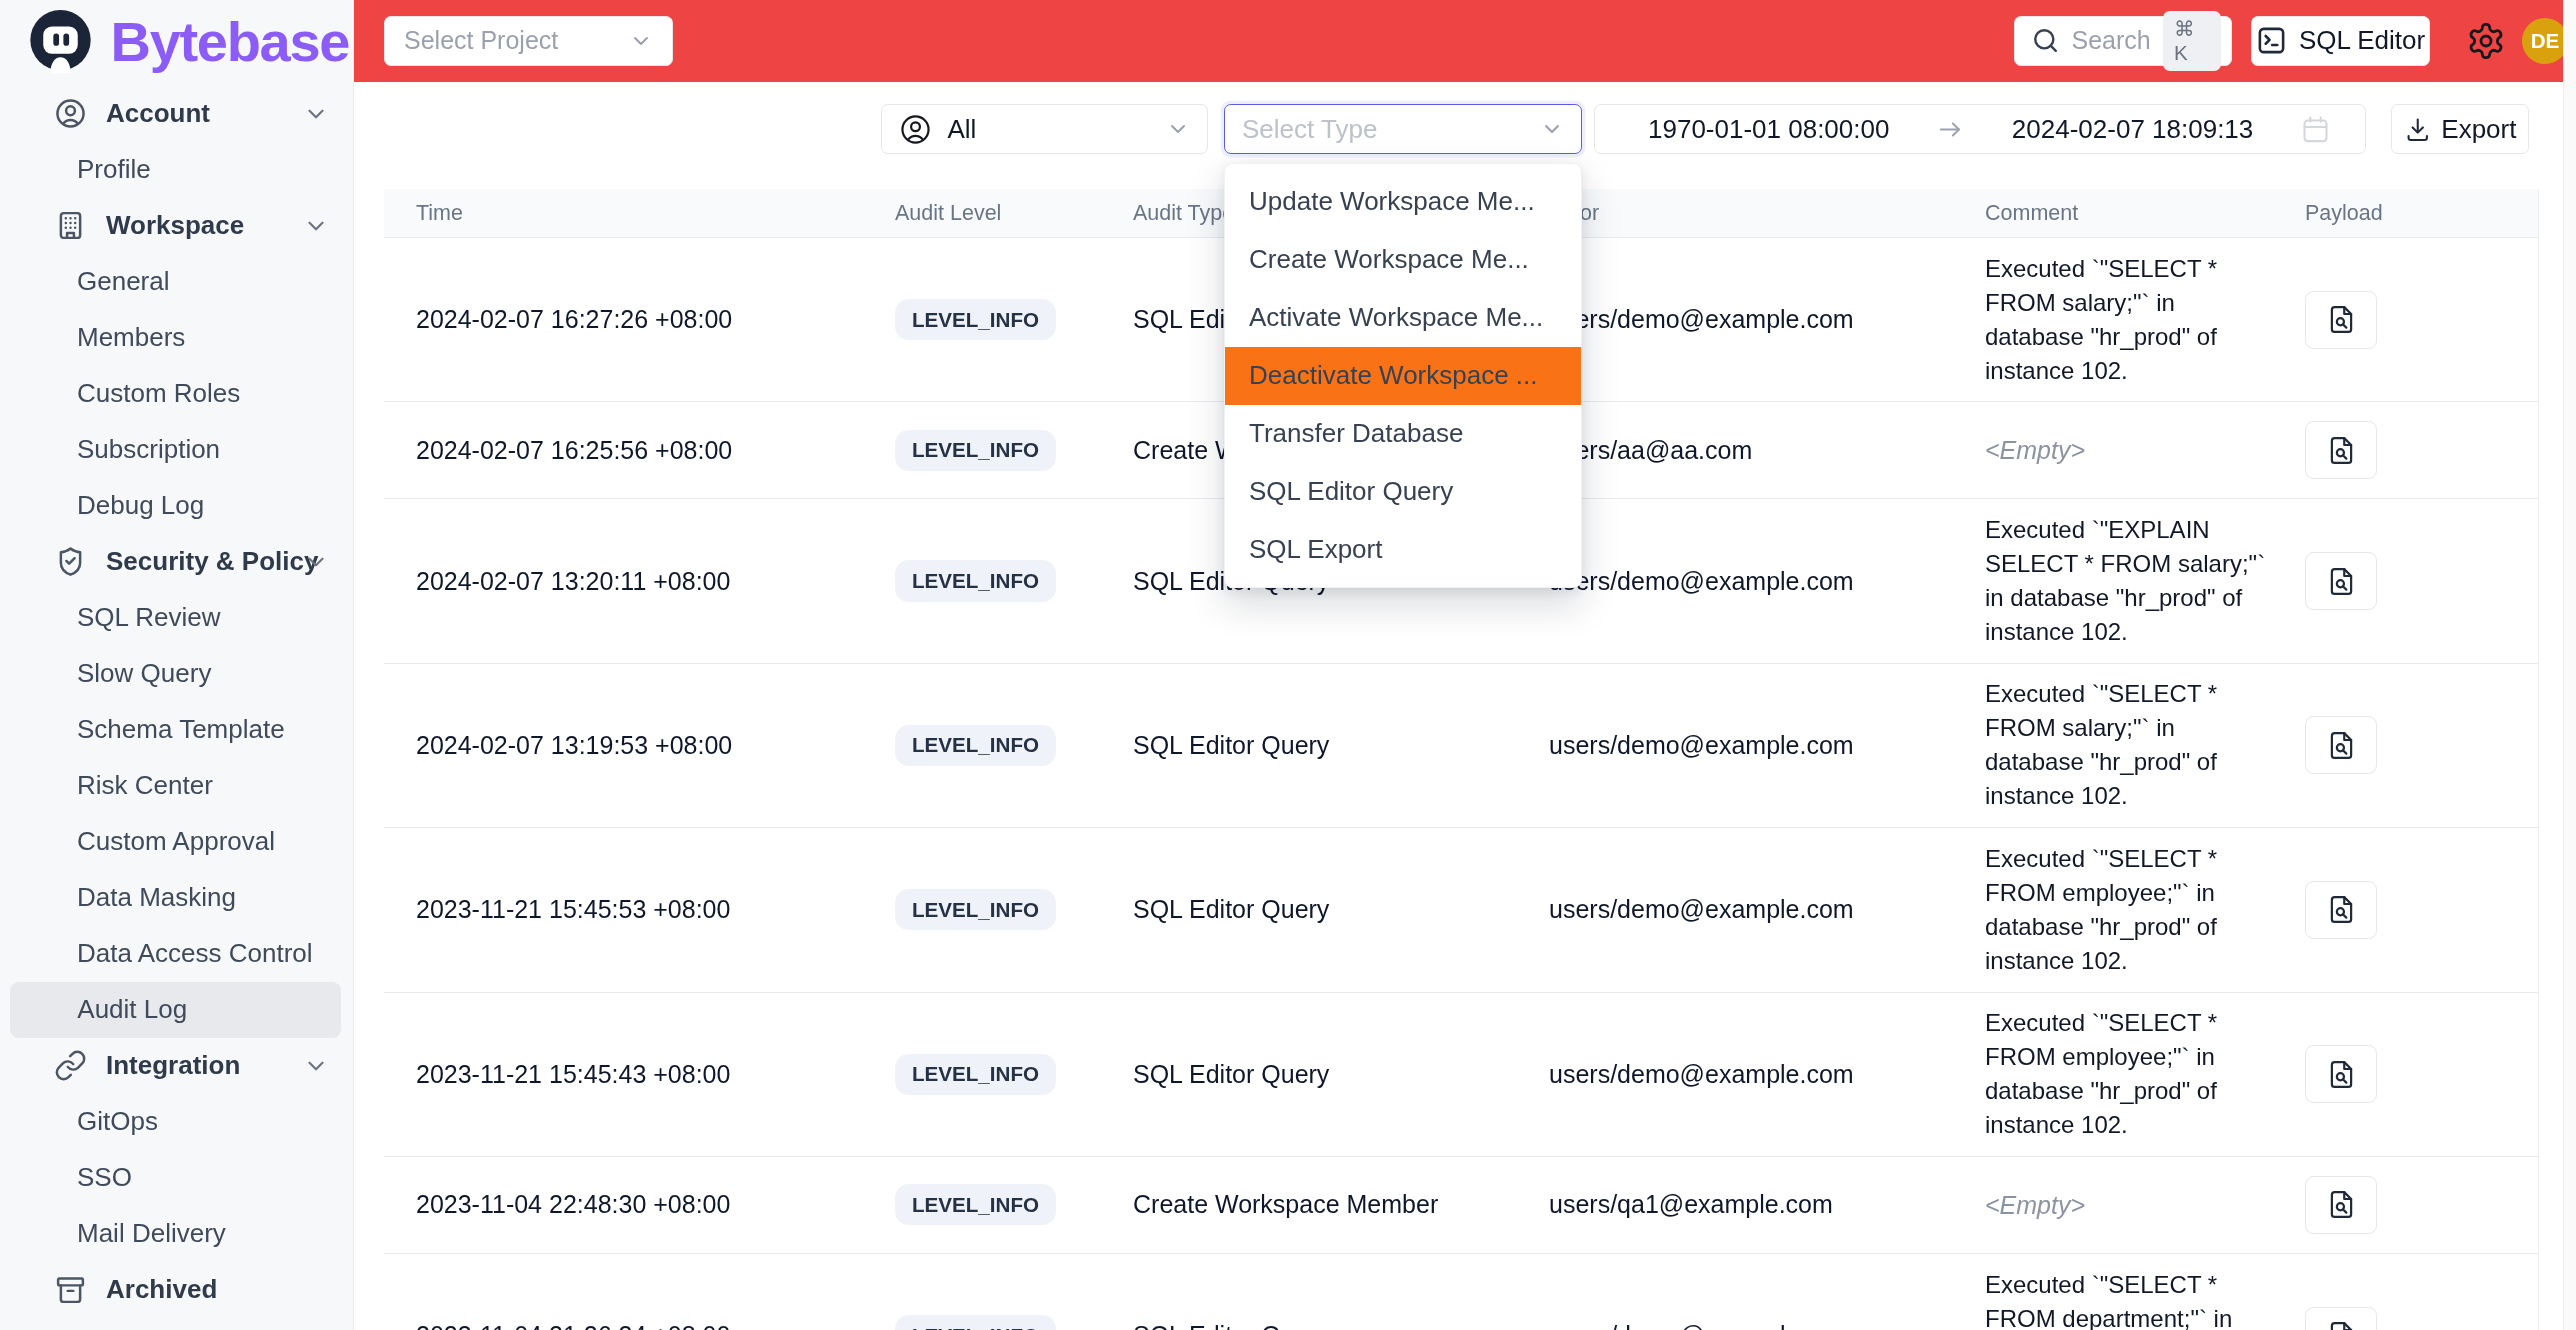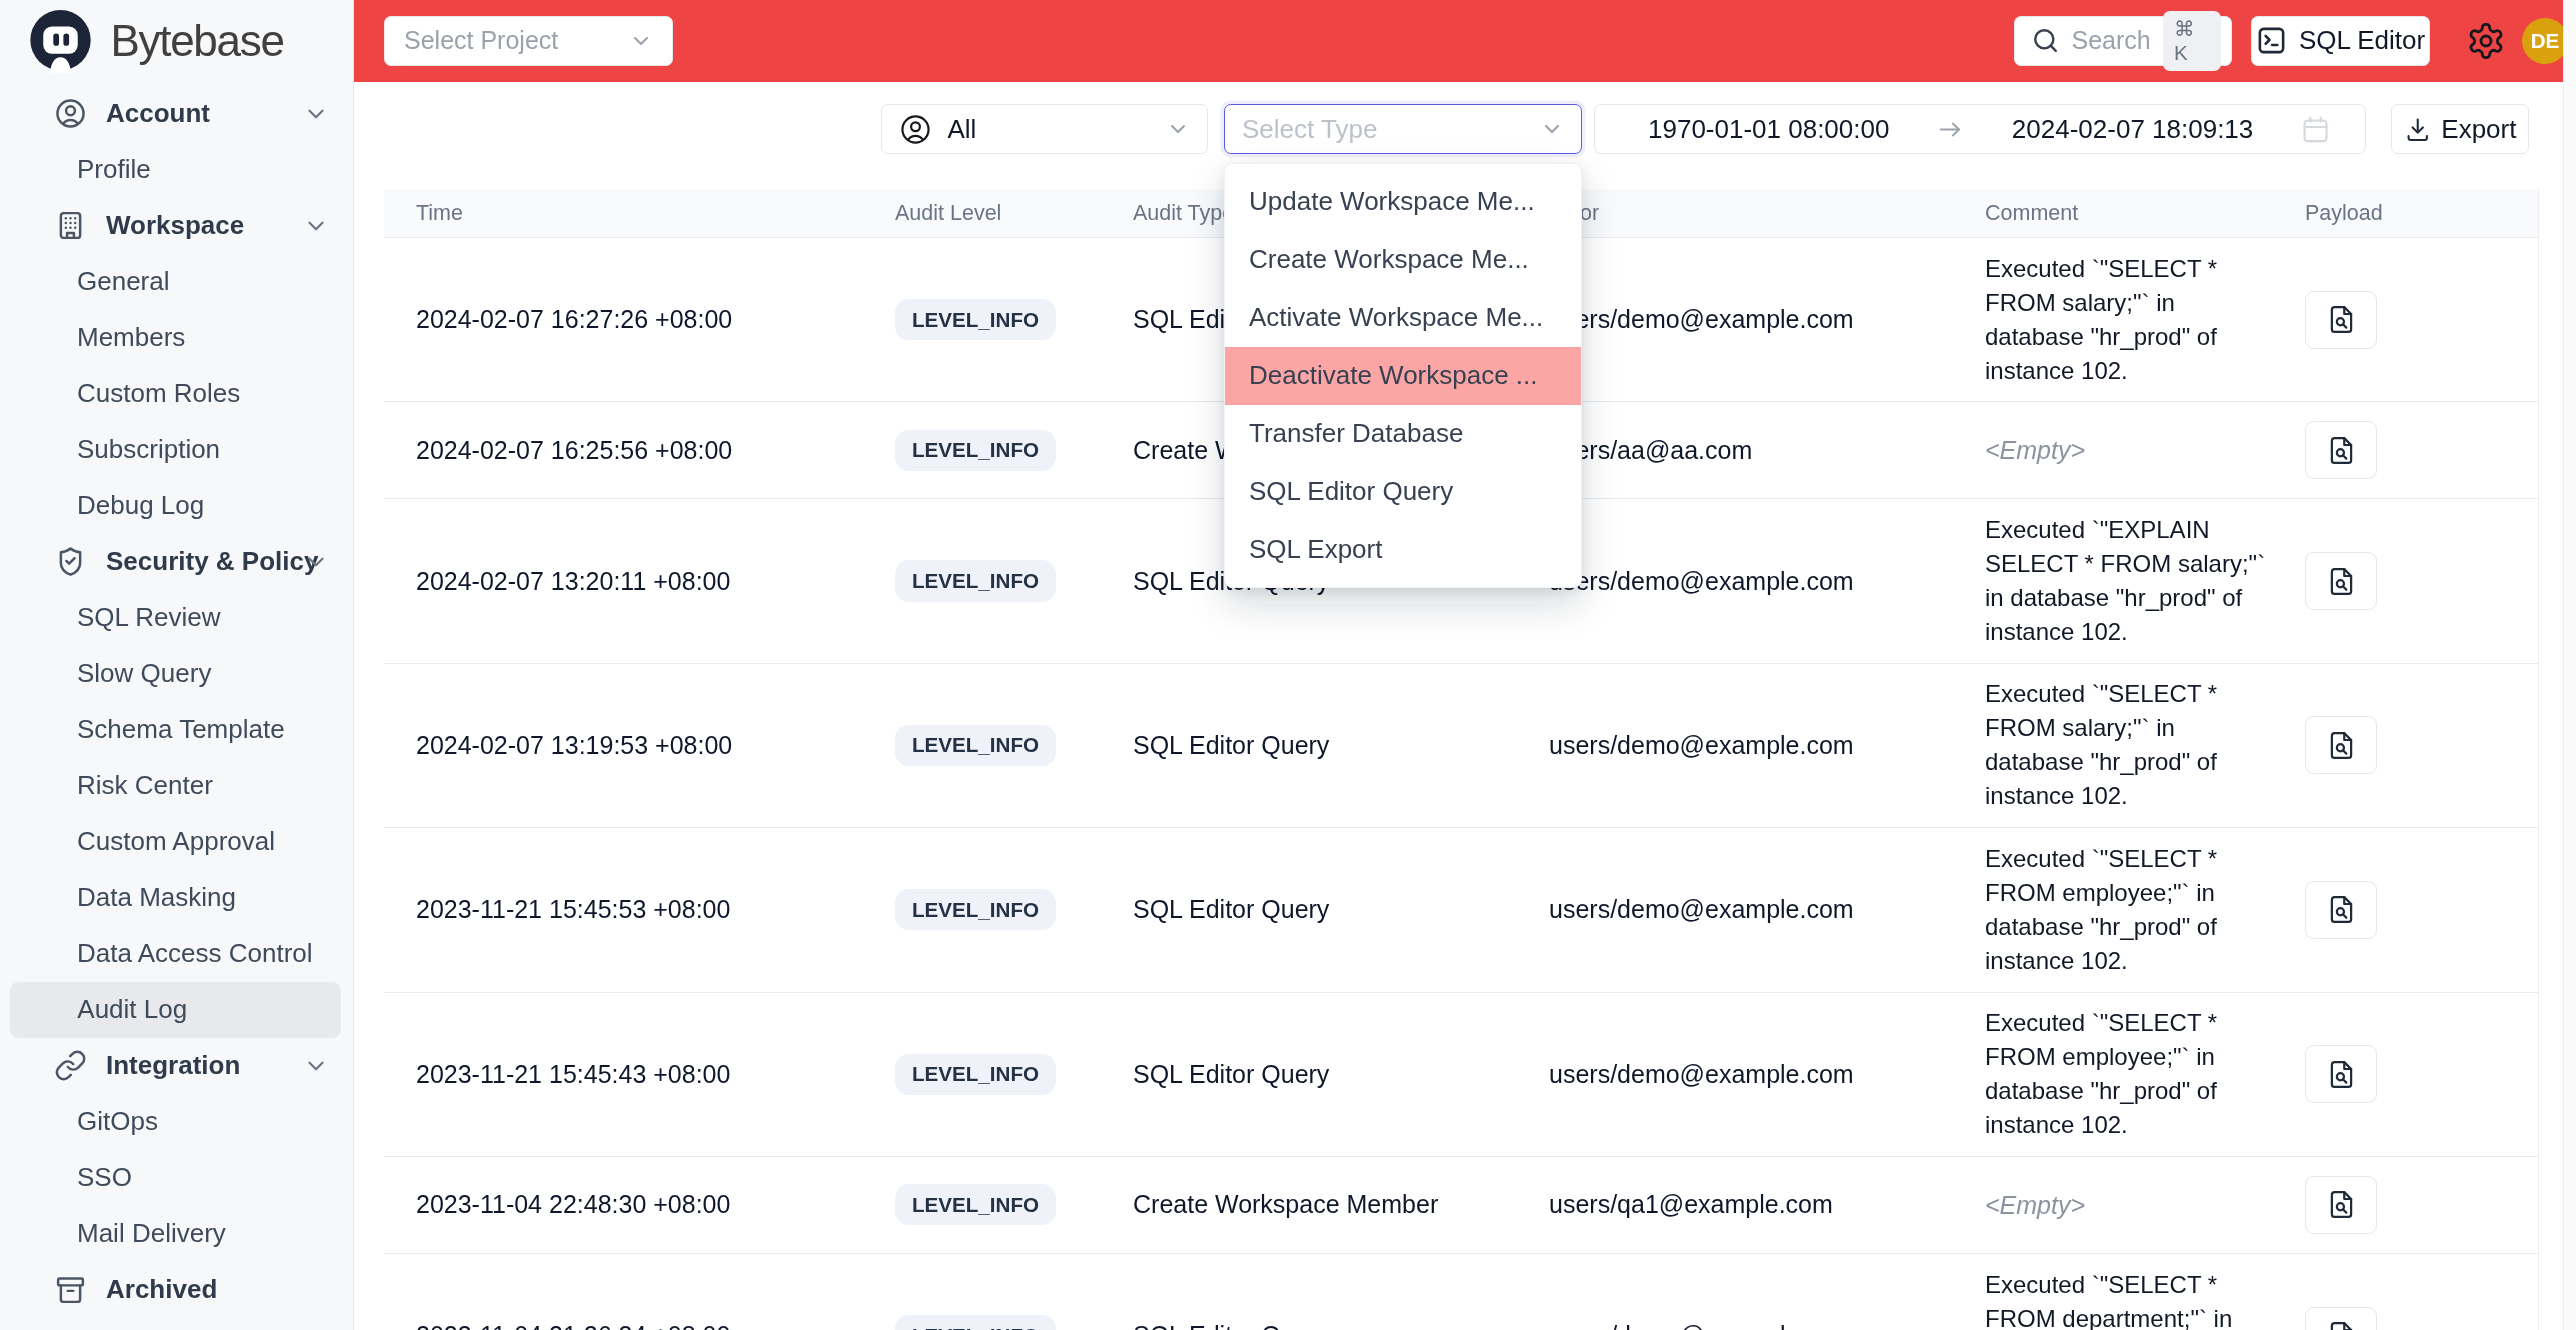--- a/index.html
+++ b/index.html
@@ -5,21 +5,21 @@
   html,body{margin:0;padding:0}
   body{width:2576px;height:1330px;position:relative;overflow:hidden;background:#fff;
        font-family:"Liberation Sans",sans-serif;color:#111827;-webkit-font-smoothing:antialiased}
   svg{display:block}
 
   
   .sidebar{position:absolute;left:0;top:0;width:354px;height:100%;background:#f7f8fa;
            border-right:0.9px solid #e9eaee;box-sizing:border-box;z-index:5}
   .logo-row{display:flex;align-items:center;gap:15.5px;padding:10.3px 0 0 26px;height:72px;box-sizing:border-box}
   .logo-mark{width:69px;height:69px;flex:0 0 auto}
-  .logo-text{font-size:44px;font-weight:400;color:#404040;letter-spacing:-1.3px}
+  .logo-text{font-size:56px;font-weight:700;color:#8b5cf6;letter-spacing:-1.3px}
   .nav{margin-top:13.7px}
   .nav-row{height:56px;display:flex;align-items:center;position:relative;cursor:pointer;box-sizing:border-box}
   .nav-section{padding-left:54px;gap:19px;font-weight:600;color:#2f3a4a;font-size:26px}
   .nav-icon svg{width:33px;height:33px;color:#4b5563}
   .nav-chevron{position:absolute;right:24px}
   .nav-chevron svg{width:26px;height:26px;color:#6b7280}
   .nav-item{padding-left:77px;font-size:26px;color:#3f4a5a}
   .nav-item.active{background:#e7e9ed;border-radius:8.6px;margin:0 12px 0 10.3px;padding-left:67px}
 
   
@@ -73,21 +73,21 @@
   .payload-btn{width:72px;height:58px;border:0.9px solid #e4e6ea;border-radius:8.6px;background:#fff;
                display:flex;align-items:center;justify-content:center;cursor:pointer}
   .payload-btn svg{width:33px;height:33px;color:#1f2937}
 
   
   .type-menu{position:absolute;left:1224px;top:163px;width:358px;background:#fff;border-radius:8.6px;
              border:0.9px solid #f0f1f4;box-shadow:0 15.5px 38px rgba(15,23,42,.16),0 3.4px 10.3px rgba(15,23,42,.08);
              padding:8.6px 0;z-index:50;box-sizing:border-box}
   .menu-item{height:58px;display:flex;align-items:center;padding:0 24px;font-size:26px;color:#374151;
              white-space:nowrap;overflow:hidden;cursor:pointer}
-  .menu-item.highlighted{background:#fca5a5}
+  .menu-item.highlighted{background:#f97316}
 
   .scrollbar{position:absolute;right:0;top:0;width:12px;height:100%;background:#fafafa;border-left:0.9px solid #ededed}
 </style>
 </head>
 <body>
 
 <div class="sidebar">
   <div class="logo-row">
     <span class="logo-mark">
       <svg viewBox="0 0 48 48" fill="none">

